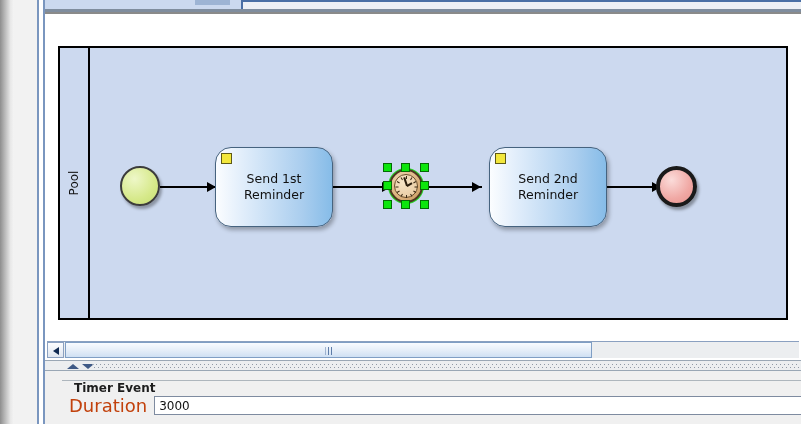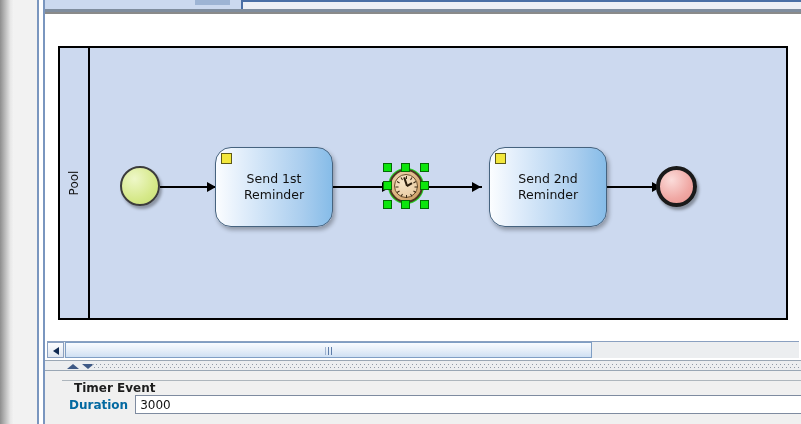--- a/index.html
+++ b/index.html
@@ -117,21 +117,21 @@
   .sp-up{left:22px;border-bottom:5px solid #3f5a86;}
   .sp-dn{left:37px;border-top:5px solid #3f5a86;}
 
   
   .props{position:absolute;left:45px;top:371px;width:756px;height:53px;background:#f0f0f0;}
   .group{position:absolute;left:17px;top:9px;right:0;bottom:0;
       border-top:1px solid #aeb6bd;}
   .group-title{position:absolute;left:7px;top:-9px;background:#f0f0f0;padding:0 5px;
       font-size:12px;font-weight:bold;color:#1d1d1d;margin-top:9px;}
   .row{position:absolute;left:7px;top:14px;display:flex;align-items:center;gap:7px;}
-  .field-label{font-size:12px;font-weight:bold;color:#0369a1;}
+  .field-label{font-size:18px;font-weight:normal;color:#c2410c;}
   .text-input{width:700px;height:19px;background:#ffffff;border:1px solid #7e8ba0;
       box-sizing:border-box;font-size:12px;color:#111;padding:1px 4px;line-height:17px;}
 </style>
 </head>
 <body>
 
 <div id="root">
 
   <div class="outer-shadow"></div>
   <div class="frame-gap"></div>

